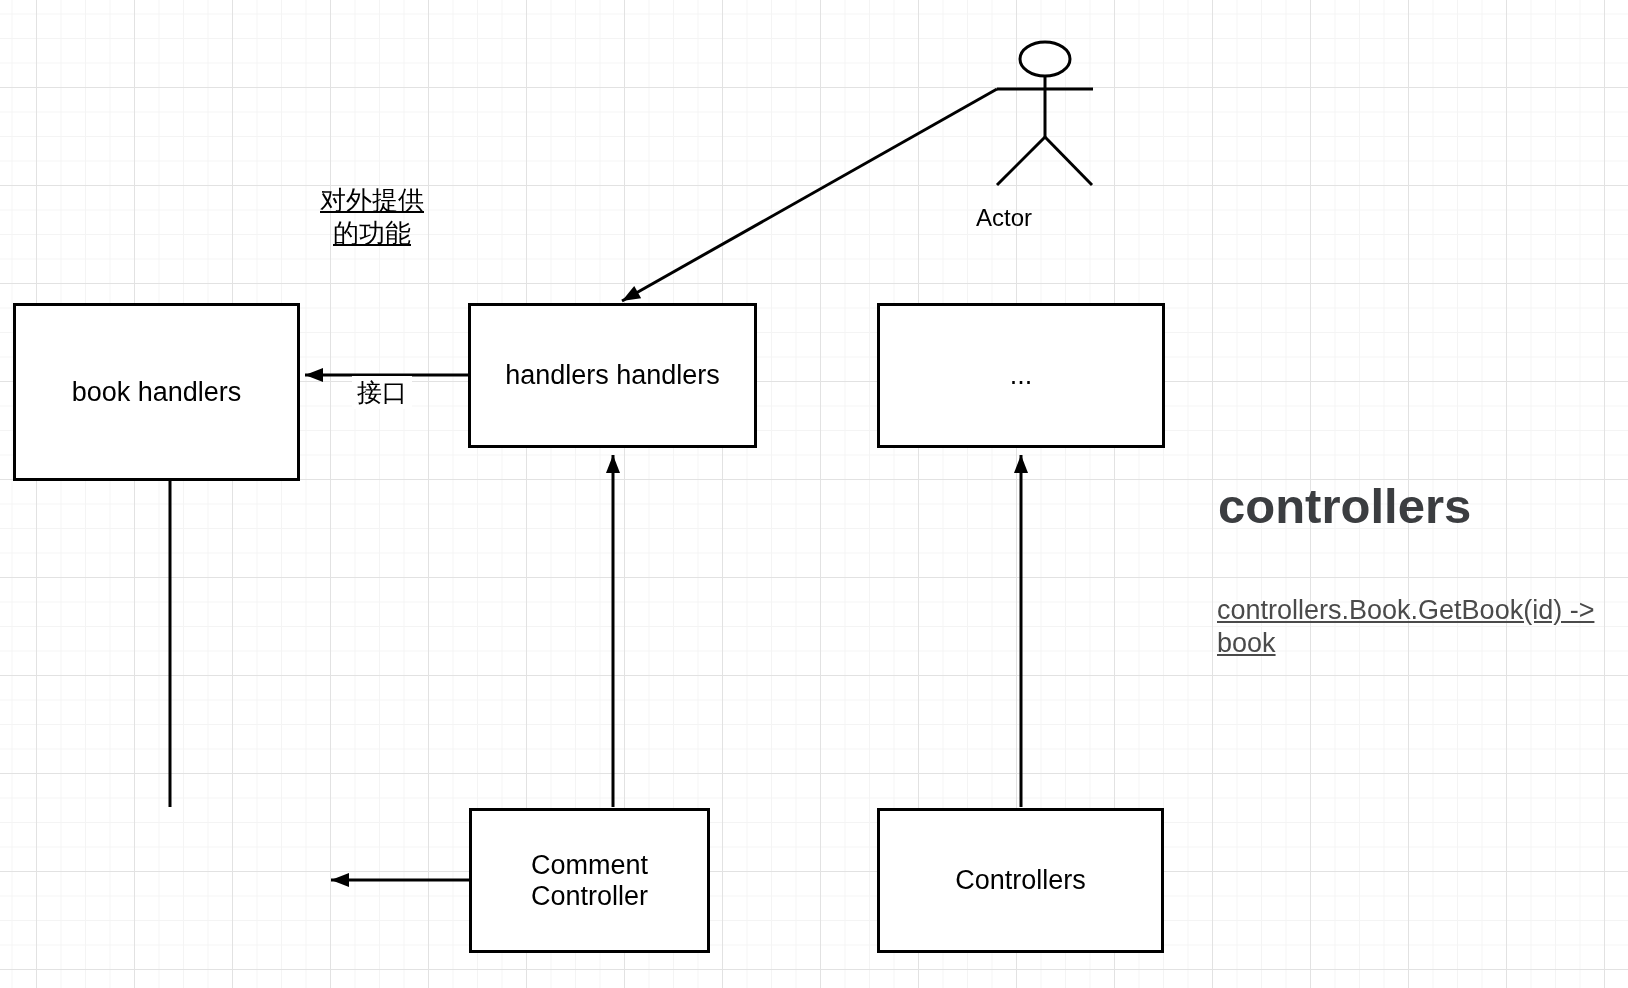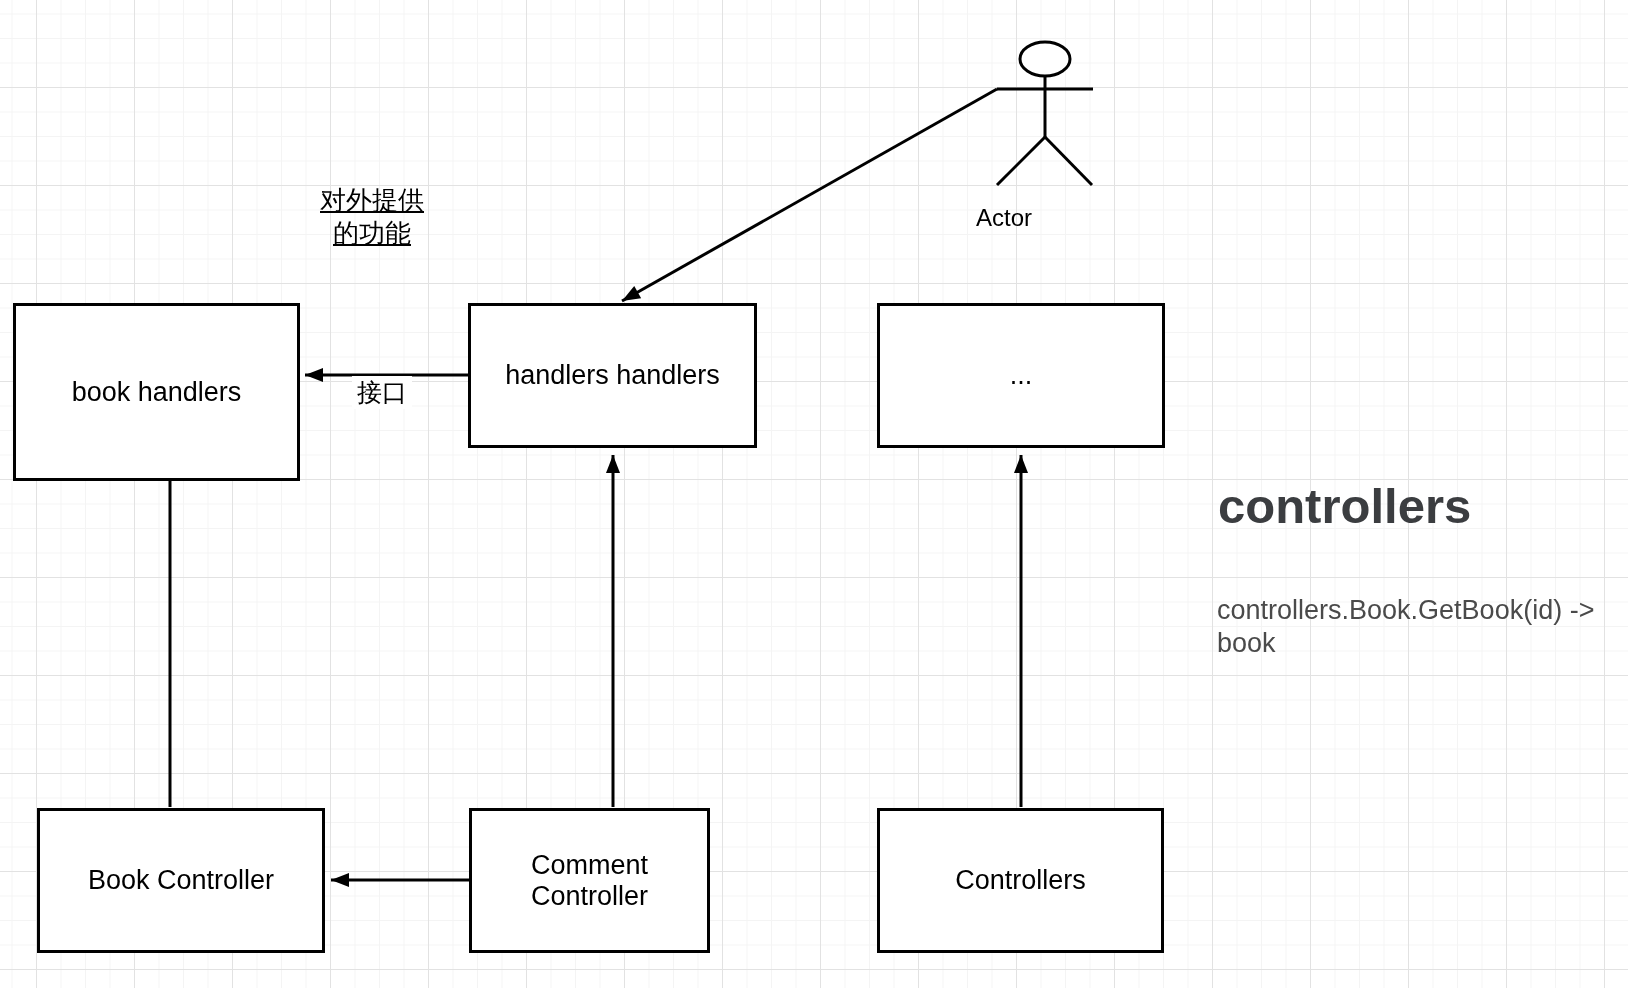--- a/index.html
+++ b/index.html
@@ -97,35 +97,32 @@
 
   <div class="box" id="box-book-handlers">
     <span>book handlers</span>
   </div>
   <div class="box" id="box-comment-handlers">
     <span>handlers handlers</span>
   </div>
   <div class="box" id="box-more">
     <span>...</span>
   </div>
-  <div class="box" id="box-book-controller">
-    <span>Book Controller</span>
-  </div>
   <div class="box" id="box-comment-controller">
     <span>Comment Controller</span>
   </div>
   <div class="box" id="box-controllers">
     <span>Controllers</span>
   </div>
 
   <div class="label" id="actor-label">Actor</div>
 
   <div class="label prelines" id="note-label">对外提供
 的功能</div>
 
   <div class="label" id="interface-label">接口</div>
 
   <div class="label" id="annotation-title" style="color: rgb(59, 61, 64);">controllers</div>
 
-  <div class="label prelines" id="annotation-code" style="color: rgb(74, 74, 74);">controllers.Book.GetBook(id) -&gt;
+  <div class="label prelines" id="annotation-code" style="color: rgb(74, 74, 74); text-decoration: underline;">controllers.Book.GetBook(id) -&gt;
 book</div>
 
 </div>
 
 </body></html>

